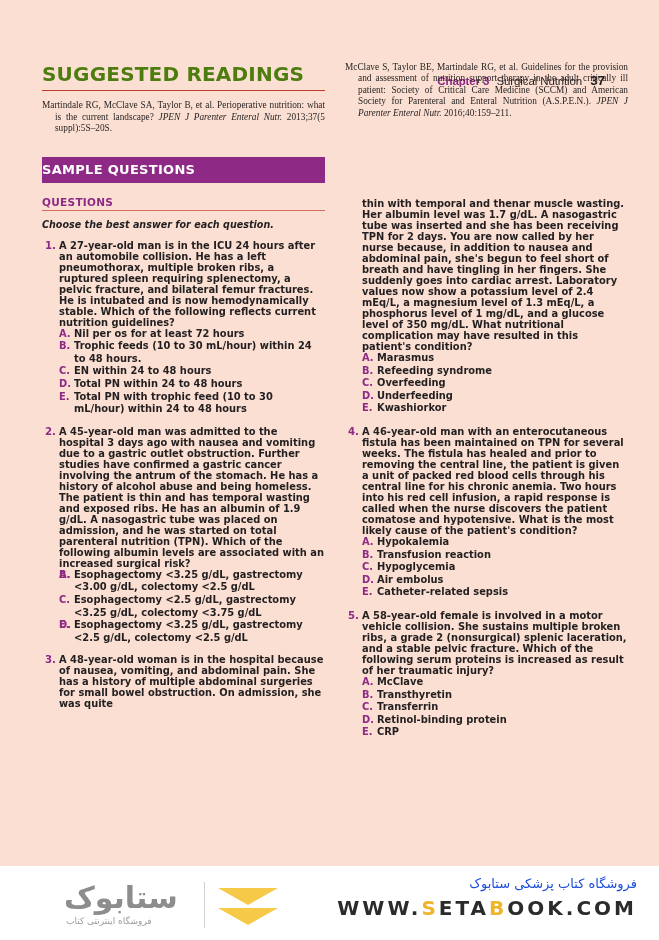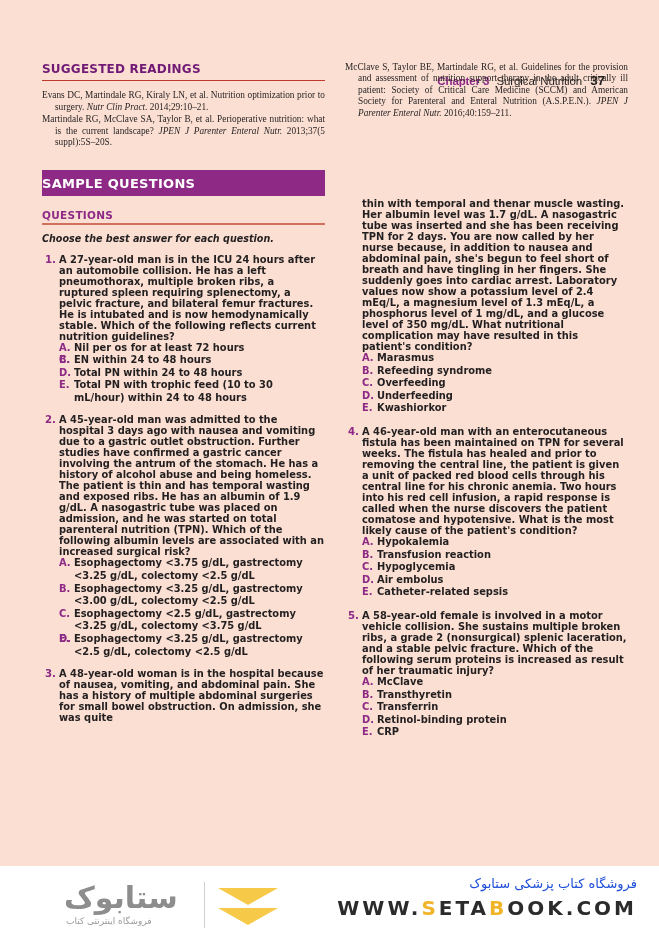--- a/index.html
+++ b/index.html
@@ -70,23 +70,23 @@
     width: 283px;
     height: 780px;
   }
   .col-left  { left: 0; }
   .col-right { left: 303px; }
 
   
   .sr-heading {
     font-family: "DejaVu Sans", sans-serif;
     font-weight: bold;
-    font-size: 12px;
+    font-size: 20px;
     letter-spacing: 0.2px;
-    color: #701a75;
+    color: #4d7c0f;
     margin: 0 0 4px 0;
     padding: 0;
   }
   .sr-rule {
     width: 100%;
     height: 1.4px;
     background: #c0392b;
     margin-bottom: 9px;
   }
   .ref {
@@ -284,48 +284,47 @@
       <span class="rh-chapter">Chapter 3</span><span class="rh-title">Surgical Nutrition</span><span class="rh-page">37</span>
     </div>
 
     <div class="columns">
 
       <div class="col col-left">
 
         <div class="sr-heading">SUGGESTED READINGS</div>
         <div class="sr-rule"></div>
 
-        <div class="ref"><span>Evans DC, Martindale RG, Kiraly LN, et al. Nutrition optimization prior to surgery. </span><i>Nutr Clin Pract.</i><span> 2014;29:10–21.</span></div>
         <div class="ref"><span>Martindale RG, McClave SA, Taylor B, et al. Perioperative nutrition: what is the current landscape? </span><i>JPEN J Parenter Enteral Nutr.</i><span> 2013;37(5 suppl):5S–20S.</span></div>
 
         <div class="sq-banner">
           <span class="sq-banner-text">SAMPLE QUESTIONS</span>
         </div>
 
         <div class="q-heading">QUESTIONS</div>
         <div class="q-rule"></div>
         <div class="q-instruction">Choose the best answer for each question.</div>
 
         <div class="question">
           <span class="q-num">1.</span>
           <div class="q-stem">A 27-year-old man is in the ICU 24 hours after an automobile collision. He has a left pneumothorax, multiple broken ribs, a ruptured spleen requiring splenectomy, a pelvic fracture, and bilateral femur fractures. He is intubated and is now hemodynamically stable. Which of the following reflects current nutrition guidelines?</div>
           <div class="q-options">
             <div class="q-option"><span class="opt-letter">A.</span><span>Nil per os for at least 72 hours</span></div>
-            <div class="q-option"><span class="opt-letter">B.</span></div>
+            <div class="q-option"><span class="opt-letter">B.</span><span>Trophic feeds (10 to 30 mL/hour) within 24 to 48 hours.</span></div>
             <div class="q-option"><span class="opt-letter">C.</span><span>EN within 24 to 48 hours</span></div>
             <div class="q-option"><span class="opt-letter">D.</span><span>Total PN within 24 to 48 hours</span></div>
             <div class="q-option"><span class="opt-letter">E.</span><span>Total PN with trophic feed (10 to 30 mL/hour) within 24 to 48 hours</span></div>
           </div>
         </div>
 
         <div class="question">
           <span class="q-num">2.</span>
           <div class="q-stem">A 45-year-old man was admitted to the hospital 3 days ago with nausea and vomiting due to a gastric outlet obstruction. Further studies have confirmed a gastric cancer involving the antrum of the stomach. He has a history of alcohol abuse and being homeless. The patient is thin and has temporal wasting and exposed ribs. He has an albumin of 1.9 g/dL. A nasogastric tube was placed on admission, and he was started on total parenteral nutrition (TPN). Which of the following albumin levels are associated with an increased surgical risk?</div>
           <div class="q-options">
-            <div class="q-option"><span class="opt-letter">A.</span><span>Esophagectomy &lt;3.75 g/dL, gastrectomy &lt;3.25 g/dL, colectomy &lt;2.5 g/dL</span></div>
+            <div class="q-option"><span class="opt-letter">A.</span></div>
             <div class="q-option"><span class="opt-letter">B.</span><span>Esophagectomy &lt;3.25 g/dL, gastrectomy &lt;3.00 g/dL, colectomy &lt;2.5 g/dL</span></div>
             <div class="q-option"><span class="opt-letter">C.</span><span>Esophagectomy &lt;2.5 g/dL, gastrectomy &lt;3.25 g/dL, colectomy &lt;3.75 g/dL</span></div>
             <div class="q-option"><span class="opt-letter">D.</span></div>
             <div class="q-option"><span class="opt-letter">E.</span><span>Esophagectomy &lt;3.25 g/dL, gastrectomy &lt;2.5 g/dL, colectomy &lt;2.5 g/dL</span></div>
           </div>
         </div>
 
         <div class="question">
           <span class="q-num">3.</span>
           <div class="q-stem">A 48-year-old woman is in the hospital because of nausea, vomiting, and abdominal pain. She has a history of multiple abdominal surgeries for small bowel obstruction. On admission, she was quite</div>

